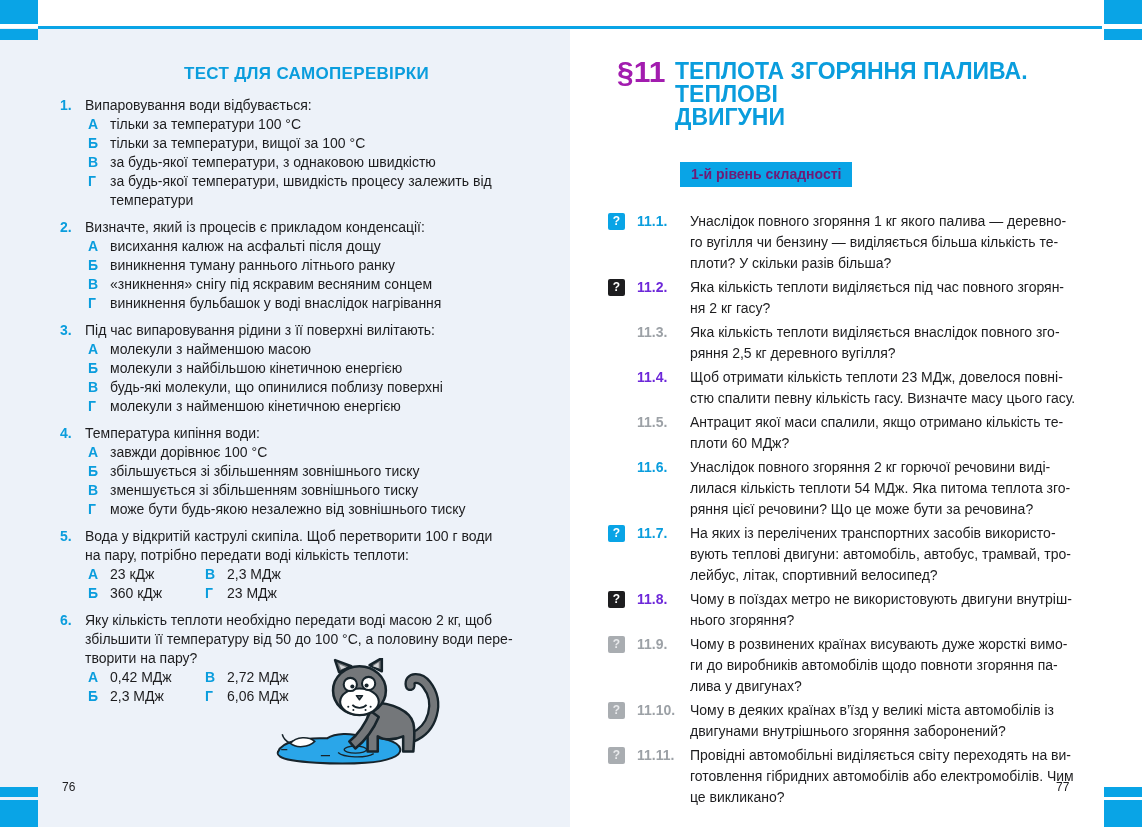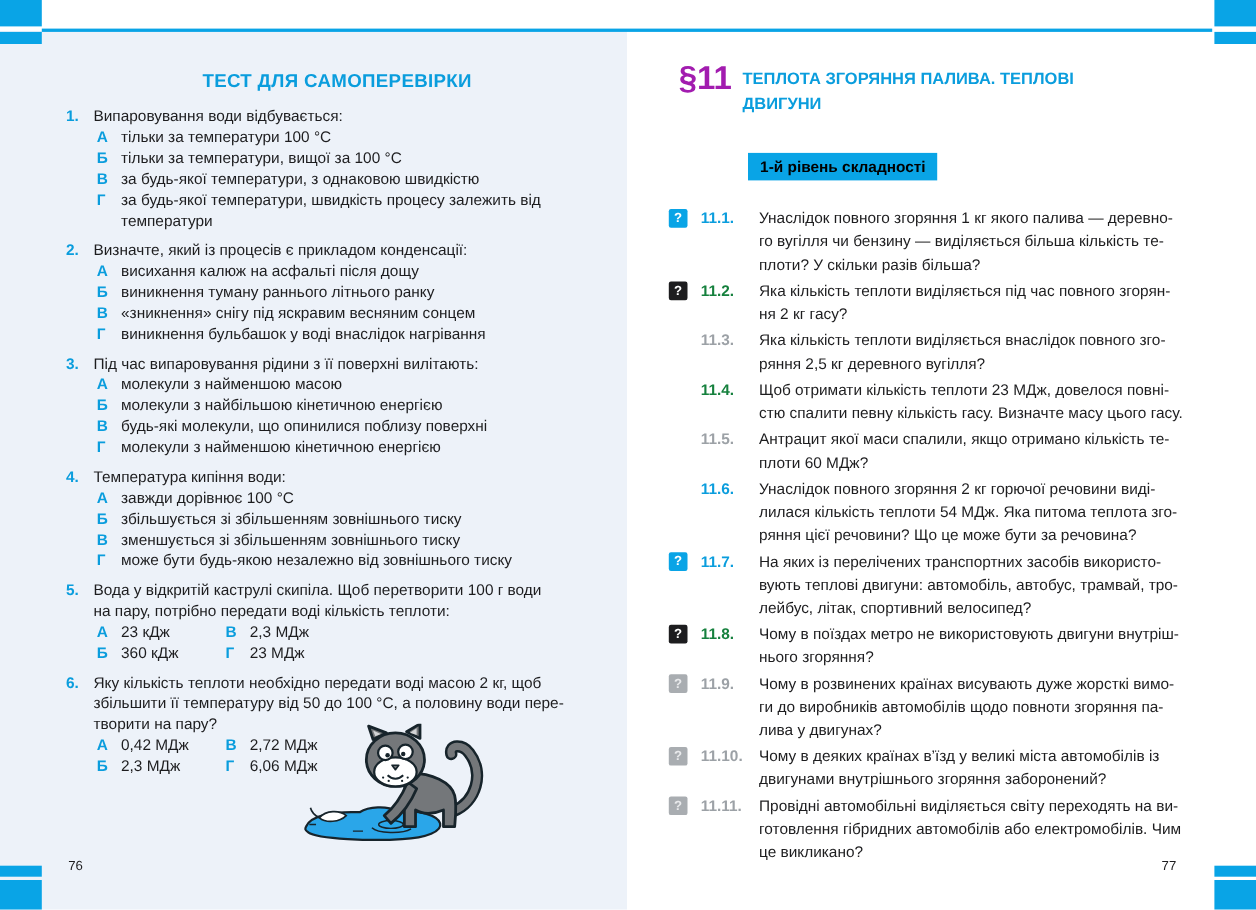--- a/index.html
+++ b/index.html
@@ -31,36 +31,36 @@
   .opt{display:flex;margin-left:3px;}
   .opt-letter{flex:0 0 22px;font-weight:bold;color:#0a9ddd;}
   .opt-grid{display:grid;grid-template-columns:22px 95px 22px auto;margin-left:3px;}
   .opt-grid .opt-letter{flex:none;}
   .cat{position:absolute;left:268px;top:658px;width:188px;height:117px;}
   
   .rp-content{position:absolute;left:570px;top:0;width:572px;height:827px;box-sizing:border-box;
               padding:56px 28px 0 38px;color:#1d1d1f;font-size:14px;line-height:21px;}
   .rp-header{display:flex;margin-left:9px;}
   .sec-num{font-size:30px;line-height:32px;font-weight:bold;color:#a21caf;flex:0 0 58px;}
-  .sec-title{font-size:15px;line-height:23px;font-weight:bold;color:#0a9ddd;padding-top:4px;}
-  .level-badge{display:inline-block;background:#09a4e6;color:#000000;font-weight:bold;font-size:14px;
+  .sec-title{font-size:23px;line-height:23px;font-weight:bold;color:#0a9ddd;padding-top:4px;}
+  .level-badge{display:inline-block;background:#09a4e6;color:#701a75;font-weight:bold;font-size:14px;
                line-height:16px;padding:4px 11px 5px;margin:33px 0 0 72px;}
   .rq-list{margin-top:24px;}
   .rq{display:flex;margin-bottom:3px;}
   .rq-icon-slot{flex:0 0 29px;}
   .q-icon{display:block;width:17px;height:17px;border-radius:2px;color:#fff;font-weight:bold;
           font-size:12px;line-height:17px;text-align:center;margin-top:2px;}
   .i-blue{background:#09a4e6;}
   .i-black{background:#1d1d1f;}
   .i-gray{background:#a9adb1;color:#e9eaec;}
   .i-none{background:transparent;}
   .rq-num{flex:0 0 53px;font-weight:bold;}
   .rq-text{flex:1;}
   .c-blue{color:#0a9ddd;}
-  .c-black{color:#15803d;}
+  .c-black{color:#6d28d9;}
   .c-gray{color:#9ca1a6;}
 </style>
 </head>
 <body>
 
 <div class="spread">
   <div class="lp-bg"></div>
   <div class="rule-top"></div>
   <div class="blk tl1"></div>
   <div class="blk tl2"></div>

